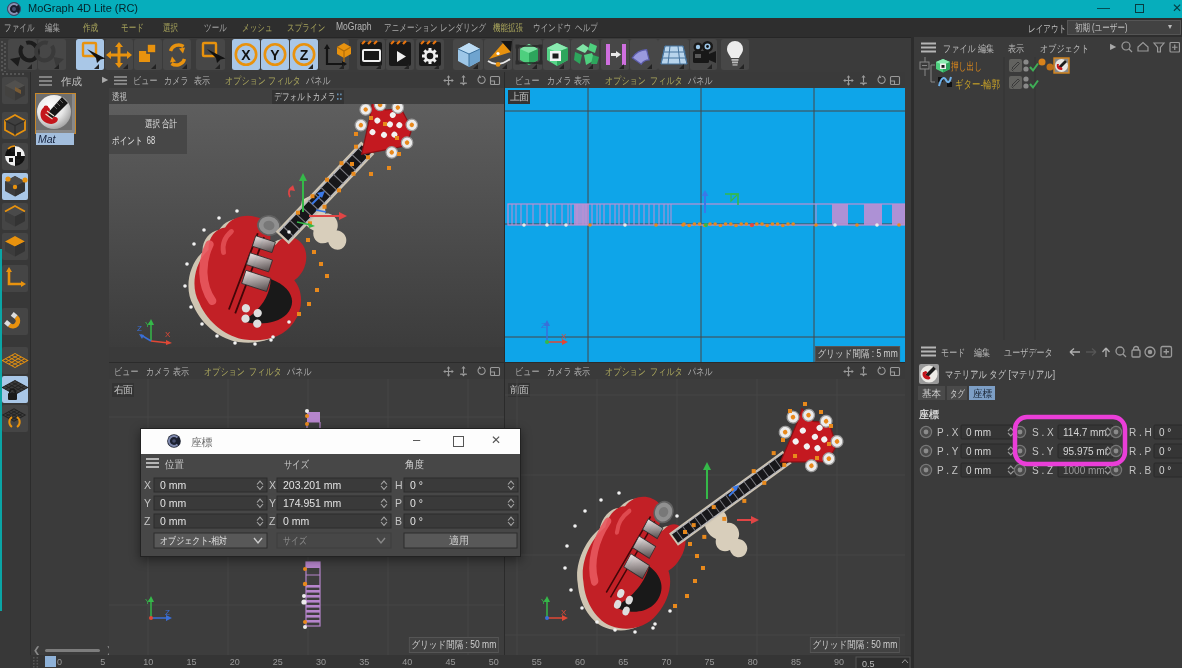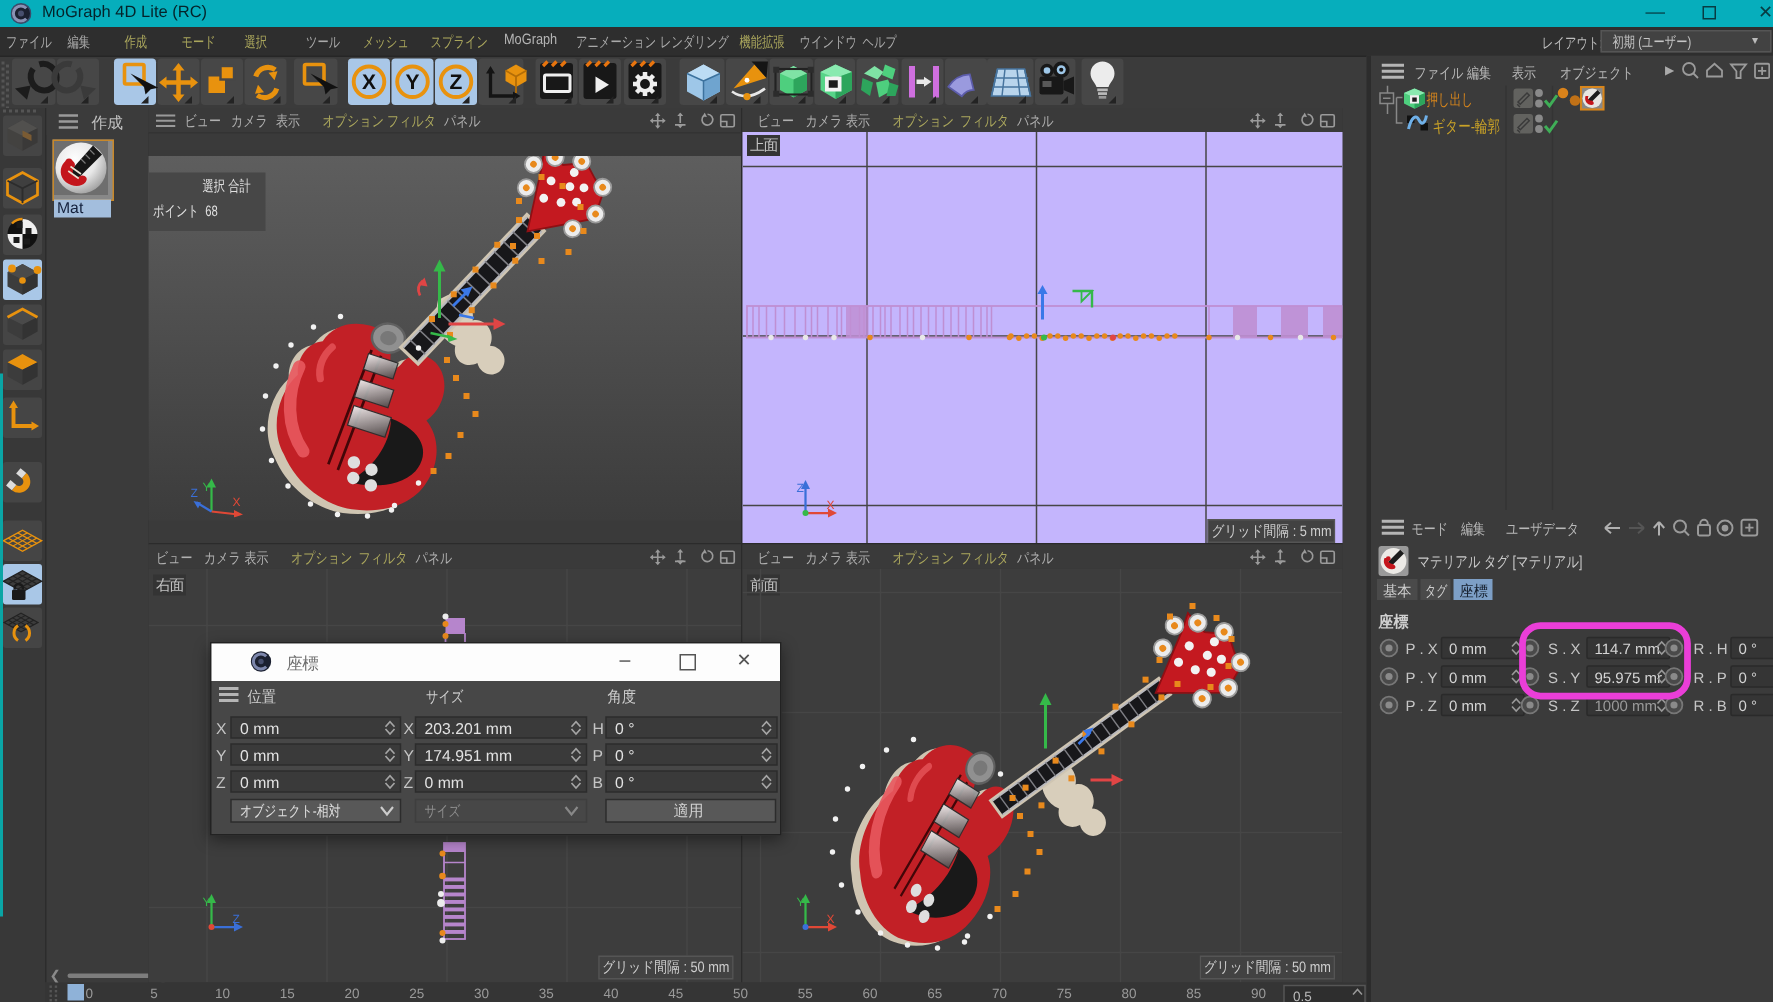--- a/index.html
+++ b/index.html
@@ -399,31 +399,31 @@
       <rect width="36" height="36" fill="#6e6e6e"></rect>
       <circle cx="18" cy="18" r="17" fill="url(#matg)"></circle>
       <path d="M26,3 L32,9 L15,26 L9,27 L10,21 Z" fill="#161616"></path>
       <path d="M24,6 l3,3 M21,9 l3,3 M18,12 l3,3" stroke="#777" stroke-width="0.8"></path>
       <path d="M7,14 C3.5,17.5 3.5,24 8,27.5 C12,30.5 18,31 21,27.5 C23.5,24.5 20,22 17,23.5 C13.5,25 11,21.5 13.5,17.5 C15.5,14.5 11,10.5 7,14 Z" fill="#c4161c"></path>
       <circle cx="10" cy="14" r="2.4" fill="#c4161c"></circle>
       <path d="M11,17 l7,5 M9.5,20 l7,5" stroke="#e9e2d2" stroke-width="1.1"></path>
     </svg>
   </div>
   <div class="abs" style="left:5px;top:61px;width:38px;height:12px;background:#a3bedd;">
-    <span class="abs" style="left:2px;top:0px;font-size:10.5px;color:#14213c;">Mat</span>
+    <span class="abs" style="left:2px;top:0px;font-size:10.5px;color:#14213c;font-style:italic;">Mat</span>
   </div>
 
   <div class="abs" style="left:2px;top:574px;width:80px;height:9px;">
     <span class="abs" style="left:0;top:-1px;font-size:9px;color:#8a8a8a;">❮</span>
     <div class="abs" style="left:12px;top:3px;width:55px;height:3px;background:#7d7d7d;border-radius:2px;"></div>
     <span class="abs" style="left:73px;top:-1px;font-size:9px;color:#8a8a8a;">❯</span>
   </div>
 </div>
 
-<div id="viewports" class="abs" style="left:99px;top:72px;width:796px;height:583px;background:#2b2b2b;">
+<div id="viewports" class="abs" style="left:109px;top:72px;width:796px;height:583px;background:#2b2b2b;">
 
   <div class="abs" style="left:0;top:0;width:395px;height:290px;background:#3a3a3a;">
     <div class="vpmenu">
       <svg class="abs" style="left:5px;top:4px" width="13" height="9">
             <path d="M0,1h13M0,4.5h13M0,8h13" stroke="#999" stroke-width="1.4"></path>
           </svg>
       <span class="abs" style="left:24px;">ビュー</span>
           <span class="abs" style="left:55px;">カメラ</span>
           <span class="abs" style="left:85px;">表示</span>
           <span class="abs yel" style="left:116px;">オプション</span>
@@ -435,20 +435,24 @@
               <path d="M5.5,0.2 l-1.8,2.2 h3.6 z M5.5,10.8 l-1.8,-2.2 h3.6 z M0.2,5.5 l2.2,-1.8 v3.6 z M10.8,5.5 l-2.2,-1.8 v3.6 z" fill="#9a9a9a" stroke="none"></path>
    <path d="M20.5,1 v6"></path>
               <path d="M20.5,0 l-2,2.4 h4 z M20.5,10.5 l-2.4,-2.8 h4.8 z" fill="#9a9a9a" stroke="none"></path>
               <path d="M17,8.2 h7"></path>
    <path d="M36.2,2.1 a3.6,3.6 0 1 0 2.5,-0.9"></path>
               <path d="M36.8,0 l-1.5,2.6 l3,0.4 z" fill="#9a9a9a" stroke="none"></path>
    <rect x="47.5" y="1.5" width="9" height="8" rx="1"></rect>
               <path d="M47.5,6 h4 v3.5" fill="none"></path>
   </g>
           </svg>
+    </div>
+    <div class="abs" style="left:0;top:16px;width:395px;height:16px;background:#404040;">
+      <span class="abs jp" style="left:3px;top:2px;font-size:10px;color:#c2c2c2;">透視</span>
+      <span class="abs jp" style="left:163px;top:2px;font-size:10px;color:#c8c8c8;background:#333;padding:0 3px;">デフォルトカメラ<span style="color:#7fb8e8;">∷</span></span>
     </div>
     <div class="abs" style="left:0;top:32px;width:395px;height:243px;background:linear-gradient(#5e5e5e,#3c3c3c);overflow:hidden;">
       <svg class="abs" style="left:0;top:0" width="395" height="243" id="perspguitar">
             <g transform="translate(147,171) rotate(10) scale(1.38)">
               <path d="M 0,-40 C -12,-44 -24,-40 -28,-30 C -35,-28 -39,-20 -37,-12 C -45,-2 -46,16 -37,27 C -28,41 -12,48 0,47.5 C 14,47 28,41 33,29 C 38,18 36,6 28,-1 C 35,-8 36,-20 30,-27 C 25,-33 16,-33 12,-27 C 10,-23 8,-22 6,-25 C 5,-33 4,-37 0,-40 Z" transform="translate(-4,2.5)" fill="#cfc5b2"></path>
               <path d="M 0,-40 C -12,-44 -24,-40 -28,-30 C -35,-28 -39,-20 -37,-12 C -45,-2 -46,16 -37,27 C -28,41 -12,48 0,47.5 C 14,47 28,41 33,29 C 38,18 36,6 28,-1 C 35,-8 36,-20 30,-27 C 25,-33 16,-33 12,-27 C 10,-23 8,-22 6,-25 C 5,-33 4,-37 0,-40 Z" fill="#c22026"></path>
               <path d="M -37,-16 C -41,-2 -38,14 -28,24" stroke="#e8585e" stroke-width="6" fill="none" stroke-linecap="round" opacity="0.9"></path>
               <path d="M -23,-28 C -27,-23 -28,-17 -26,-12" stroke="#e8585e" stroke-width="3.5" fill="none" stroke-linecap="round" opacity="0.75"></path>
               <path d="M -4,-30 L -15,28 M 1,-28 L -10,30" stroke="#420608" stroke-width="1.3"></path>
               <ellipse cx="3" cy="-37" rx="8" ry="7" fill="#909090" stroke="#606060" stroke-width="1.2"></ellipse>
@@ -607,21 +611,21 @@
    <path d="M20.5,1 v6"></path>
               <path d="M20.5,0 l-2,2.4 h4 z M20.5,10.5 l-2.4,-2.8 h4.8 z" fill="#9a9a9a" stroke="none"></path>
               <path d="M17,8.2 h7"></path>
    <path d="M36.2,2.1 a3.6,3.6 0 1 0 2.5,-0.9"></path>
               <path d="M36.8,0 l-1.5,2.6 l3,0.4 z" fill="#9a9a9a" stroke="none"></path>
    <rect x="47.5" y="1.5" width="9" height="8" rx="1"></rect>
               <path d="M47.5,6 h4 v3.5" fill="none"></path>
   </g>
           </svg>
     </div>
-    <div class="abs" style="left:0;top:16px;width:400px;height:274px;background:#c4b5fd;overflow:hidden;">
+    <div class="abs" style="left:0;top:16px;width:400px;height:274px;background:#0ea5e9;overflow:hidden;">
       <span class="abs" style="left:3px;top:2px;font-size:10px;letter-spacing:-1px;color:#c2c2c2;background:#343434;padding:0 2px;">上面</span>
       <svg class="abs" style="left:0;top:0" width="400" height="274" id="topview">
             <g stroke="#464646" stroke-width="1">
               <path d="M83,0 V274 M196,0 V274 M309,0 V274 M0,23 H400 M0,136 H400 M0,249 H400"></path>
             </g>
             <rect x="3" y="116" width="397" height="21" fill="none" stroke="#bf8fd3" stroke-width="1.2"></rect>
             <g stroke="#bf8fd3" stroke-width="1">
               <path d="M7,116 V137"></path>
               <path d="M11,116 V137"></path>
               <path d="M16,116 V137"></path>

